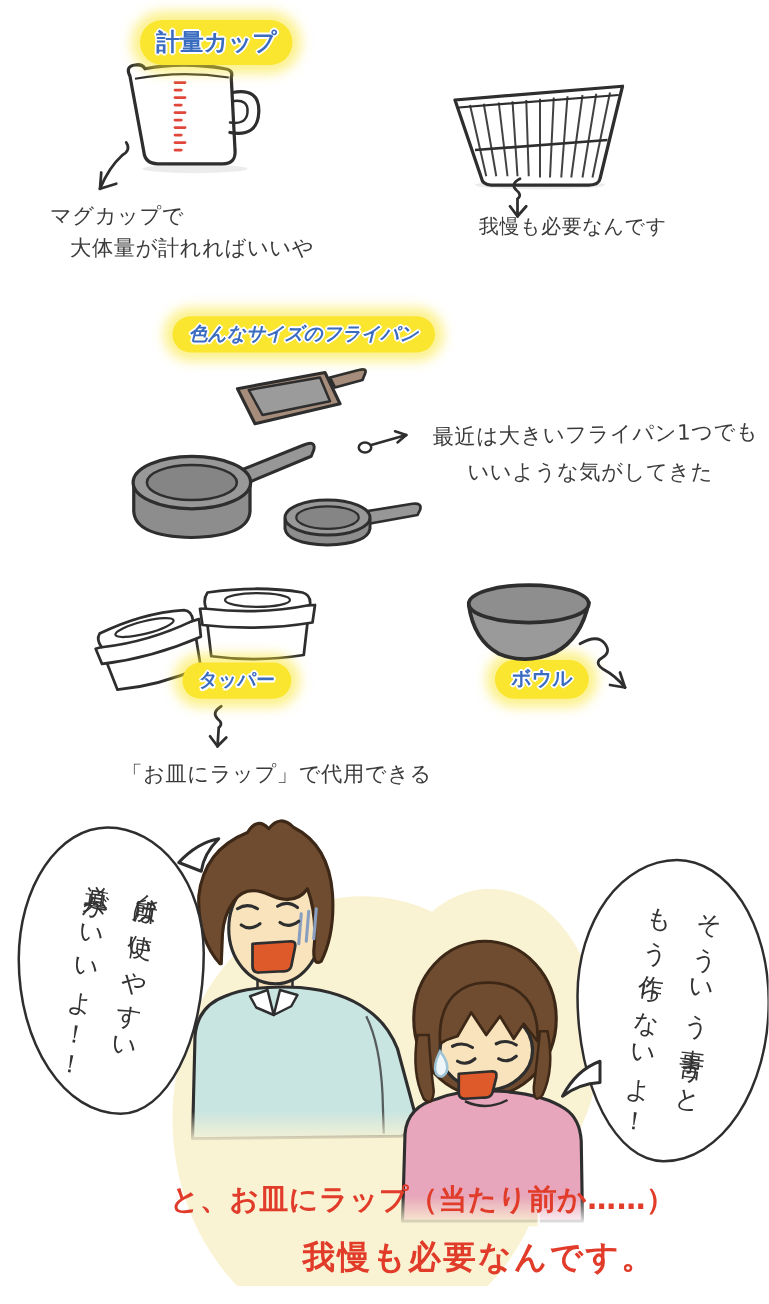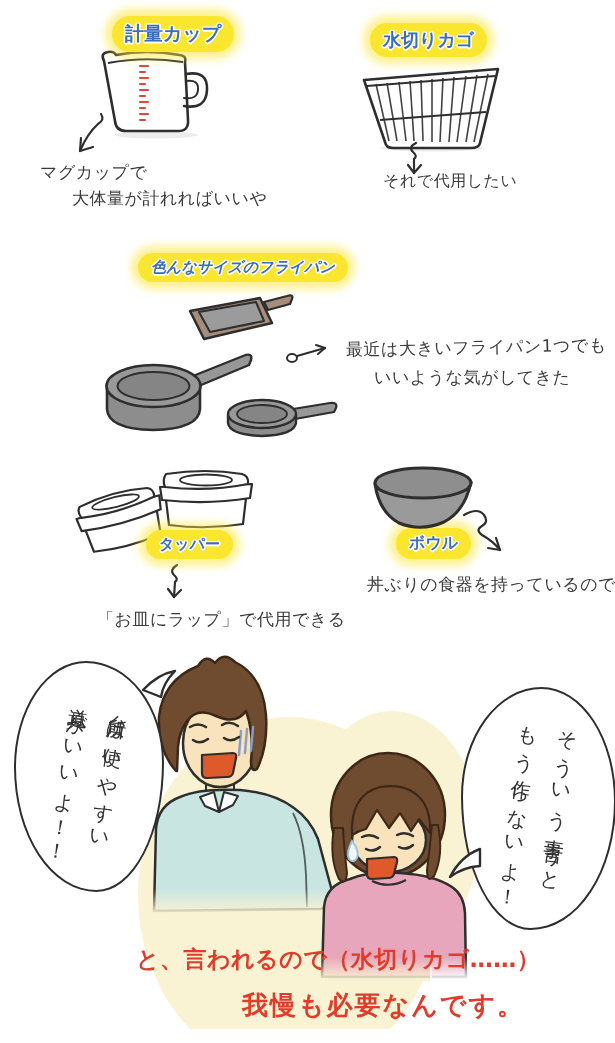--- a/index.html
+++ b/index.html
@@ -12,21 +12,21 @@
         text-shadow:-1.5px 0 #fff,1.5px 0 #fff,0 -1.5px #fff,0 1.5px #fff,
                     -1px -1px #fff,1px 1px #fff,1px -1px #fff,-1px 1px #fff;}
   #pill-cup{left:112px;top:16px;font-size:19px;}
   #pill-basket{left:370px;top:23px;font-size:18px;}
   #pill-pans{left:138px;top:253px;font-size:15px;font-style:italic;}
   #pill-tupper{left:146px;top:530px;font-size:15px;}
   #pill-bowl{left:396px;top:528px;font-size:16px;}
   .cap{position:absolute;color:#3b3b3b;font-size:17px;letter-spacing:.5px;
        white-space:nowrap;z-index:2;}
   #cup-cap1{left:40px;top:161px;}
-  #cup-cap2{left:72px;top:187px;}
+  #cup-cap2{left:56px;top:187px;}
   #basket-cap1{left:383px;top:171px;font-size:16px;}
   #basket-cap2{left:383px;top:199px;font-size:16px;}
   #pans-cap1{left:346px;top:336px;transform:rotate(-1deg);}
   #pans-cap2{left:374px;top:366px;}
   #tupper-cap{left:97px;top:608px;}
   #bowl-cap1{left:367px;top:573px;}
   #bowl-cap2{left:369px;top:603px;}
   .bubble{position:absolute;background:#fff;border:2.5px solid #2e2e2e;
           display:flex;align-items:center;justify-content:center;z-index:5;}
   #bubble-husband{left:14px;top:661px;width:146px;height:227px;
@@ -73,21 +73,20 @@
   <svg class="abs" style="left:70px;top:110px;" width="40" height="52" viewBox="0 0 40 52">
     <g fill="none" stroke="#2e2e2e" stroke-width="2.2" stroke-linecap="round">
       <path d="M31,4 Q35,10 28,14 Q17,24 10,41"></path>
       <path d="M10,41 L11,28"></path>
         <path d="M10,41 L23,37"></path>
     </g>
   </svg>
   <div class="cap" id="cup-cap1">マグカップで</div>
   <div class="cap" id="cup-cap2">大体量が計れればいいや</div>
 
-  <div class="pill" id="pill-basket">水切りカゴ</div>
 
   <svg class="abs" style="left:356px;top:56px;" width="150" height="96" viewBox="0 0 150 96">
     <ellipse cx="76" cy="92" rx="52" ry="3.5" fill="#ececec"></ellipse>
     <path d="M8,24 L142,13 L124,87 Q123,92 115,92 L37,92 Q30,92 29,86 Z" fill="#fff" stroke="#2e2e2e" stroke-width="2.6" stroke-linejoin="round"></path>
     <path d="M11,30 L139,20" fill="none" stroke="#2e2e2e" stroke-width="1.8"></path>
     <g stroke="#2e2e2e" stroke-width="1.6" opacity=".9">
       <line x1="20" y1="28" x2="33" y2="85"></line>
         <line x1="31" y1="27" x2="41" y2="85"></line>
       <line x1="43" y1="26" x2="50" y2="85"></line>
         <line x1="54" y1="25" x2="58" y2="85"></line>
@@ -102,21 +101,21 @@
     <path d="M24,64 L130,56" fill="none" stroke="#2e2e2e" stroke-width="2.2"></path>
   </svg>
 
   <svg class="abs" style="left:402px;top:140px;" width="26" height="42" viewBox="0 0 26 42">
     <g fill="none" stroke="#2e2e2e" stroke-width="2.2" stroke-linecap="round">
       <path d="M14,3 Q6,7 11,12 Q16,16 12,19 L12,33"></path>
       <path d="M12,33 L6,25"></path>
         <path d="M12,33 L19,25"></path>
     </g>
   </svg>
-  <div class="cap" id="basket-cap1">それで代用したい</div>
+  <div class="cap" id="basket-cap1">我慢も必要なんです</div>
 
   <div class="pill" id="pill-pans">色んなサイズのフライパン</div>
 
   <svg class="abs" style="left:82px;top:283px;" width="265" height="155" viewBox="0 0 265 155">
 
     <g>
       <path d="M182,19 L205,13 Q212,11 210,16 L208,21 L186,27 Z" fill="#a58c7b" stroke="#2e2e2e" stroke-width="2.2" stroke-linejoin="round"></path>
       <path d="M108,28 L178,15 L190,40 L122,56 Z" fill="#a58c7b" stroke="#2e2e2e" stroke-width="2.5" stroke-linejoin="round"></path>
       <path d="M117,29 L174,19 L182,38 L128,49 Z" fill="#9b9b9b" stroke="#2e2e2e" stroke-width="2" stroke-linejoin="round"></path>
     </g>
@@ -182,21 +181,20 @@
     <ellipse cx="57" cy="23" rx="48" ry="15" fill="#8e8e8e" stroke="#2e2e2e" stroke-width="3"></ellipse>
   </svg>
 
   <svg class="abs" style="left:458px;top:505px;z-index:4;" width="50" height="52" viewBox="0 0 50 52">
     <g fill="none" stroke="#2e2e2e" stroke-width="2.2" stroke-linecap="round">
       <path d="M6,10 Q20,2 26,10 Q31,17 24,21 Q17,25 24,30 Q35,36 42,45"></path>
       <path d="M42,45 L38,33"></path>
         <path d="M42,45 L30,43"></path>
     </g>
   </svg>
-  <div class="cap" id="bowl-cap1">丼ぶりの食器を持っているので</div>
 
   <svg class="abs" style="left:0;top:643px;" width="615" height="400" viewBox="0 0 615 400">
     <defs>
       <linearGradient id="fadeCream" x1="0" y1="0" x2="0" y2="1">
         <stop offset="0" stop-color="#faf3d3" stop-opacity="0"></stop>
         <stop offset="1" stop-color="#faf3d3" stop-opacity="1"></stop>
       </linearGradient>
       <linearGradient id="fadeWhite" x1="0" y1="0" x2="0" y2="1">
         <stop offset="0" stop-color="#ffffff" stop-opacity="0"></stop>
         <stop offset="1" stop-color="#ffffff" stop-opacity="1"></stop>
@@ -262,16 +260,16 @@
   </svg>
 
   <div class="bubble" id="bubble-wife">
     <div class="bubble-text">そういう事言うと
 もう作らないよ！</div>
   </div>
   <svg class="tail" style="left:447px;top:846px;" width="36" height="34" viewBox="0 0 36 34">
     <path d="M33,3 Q14,10 3,31 Q16,21 33,20 Z" fill="#fff" stroke="#2e2e2e" stroke-width="2.4" stroke-linejoin="round"></path>
   </svg>
 
-  <div class="footer-line" id="footer-line1">と、言われるので（水切りカゴ……）</div>
+  <div class="footer-line" id="footer-line1">と、お皿にラップ（当たり前か……）</div>
   <div class="footer-line" id="footer-line2">我慢も必要なんです。</div>
 
 </div>
 
 </body></html>

